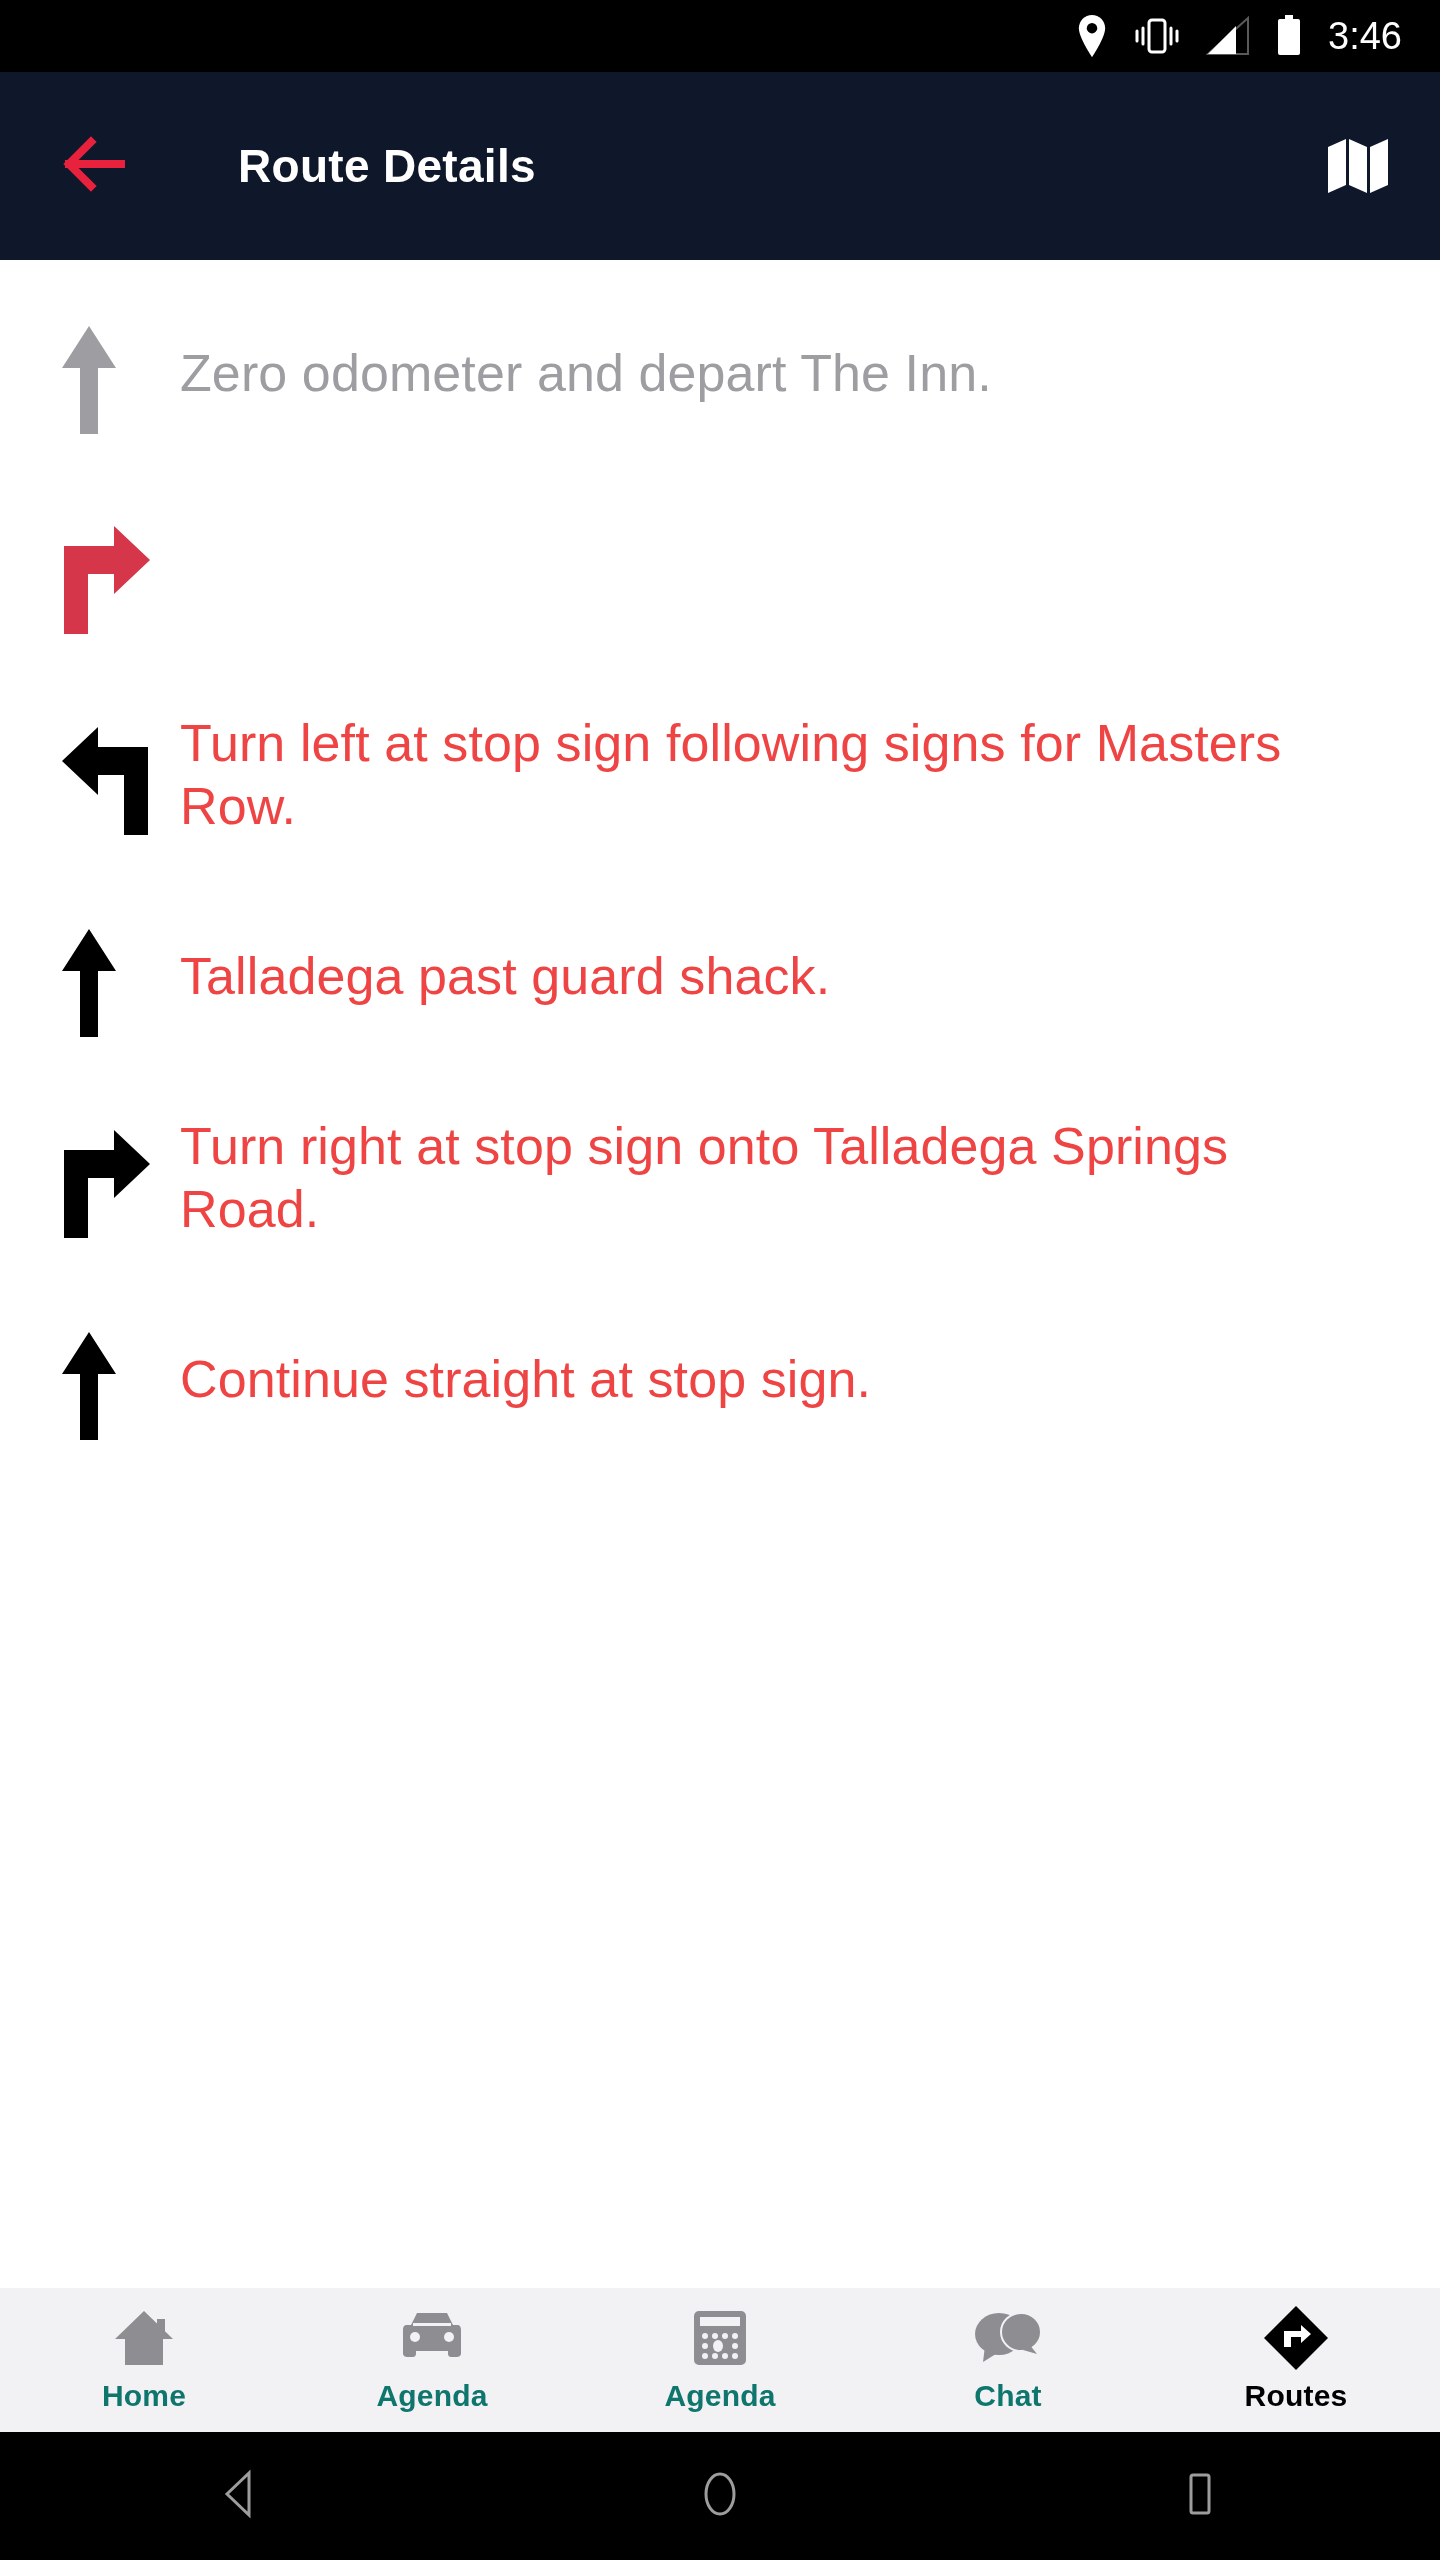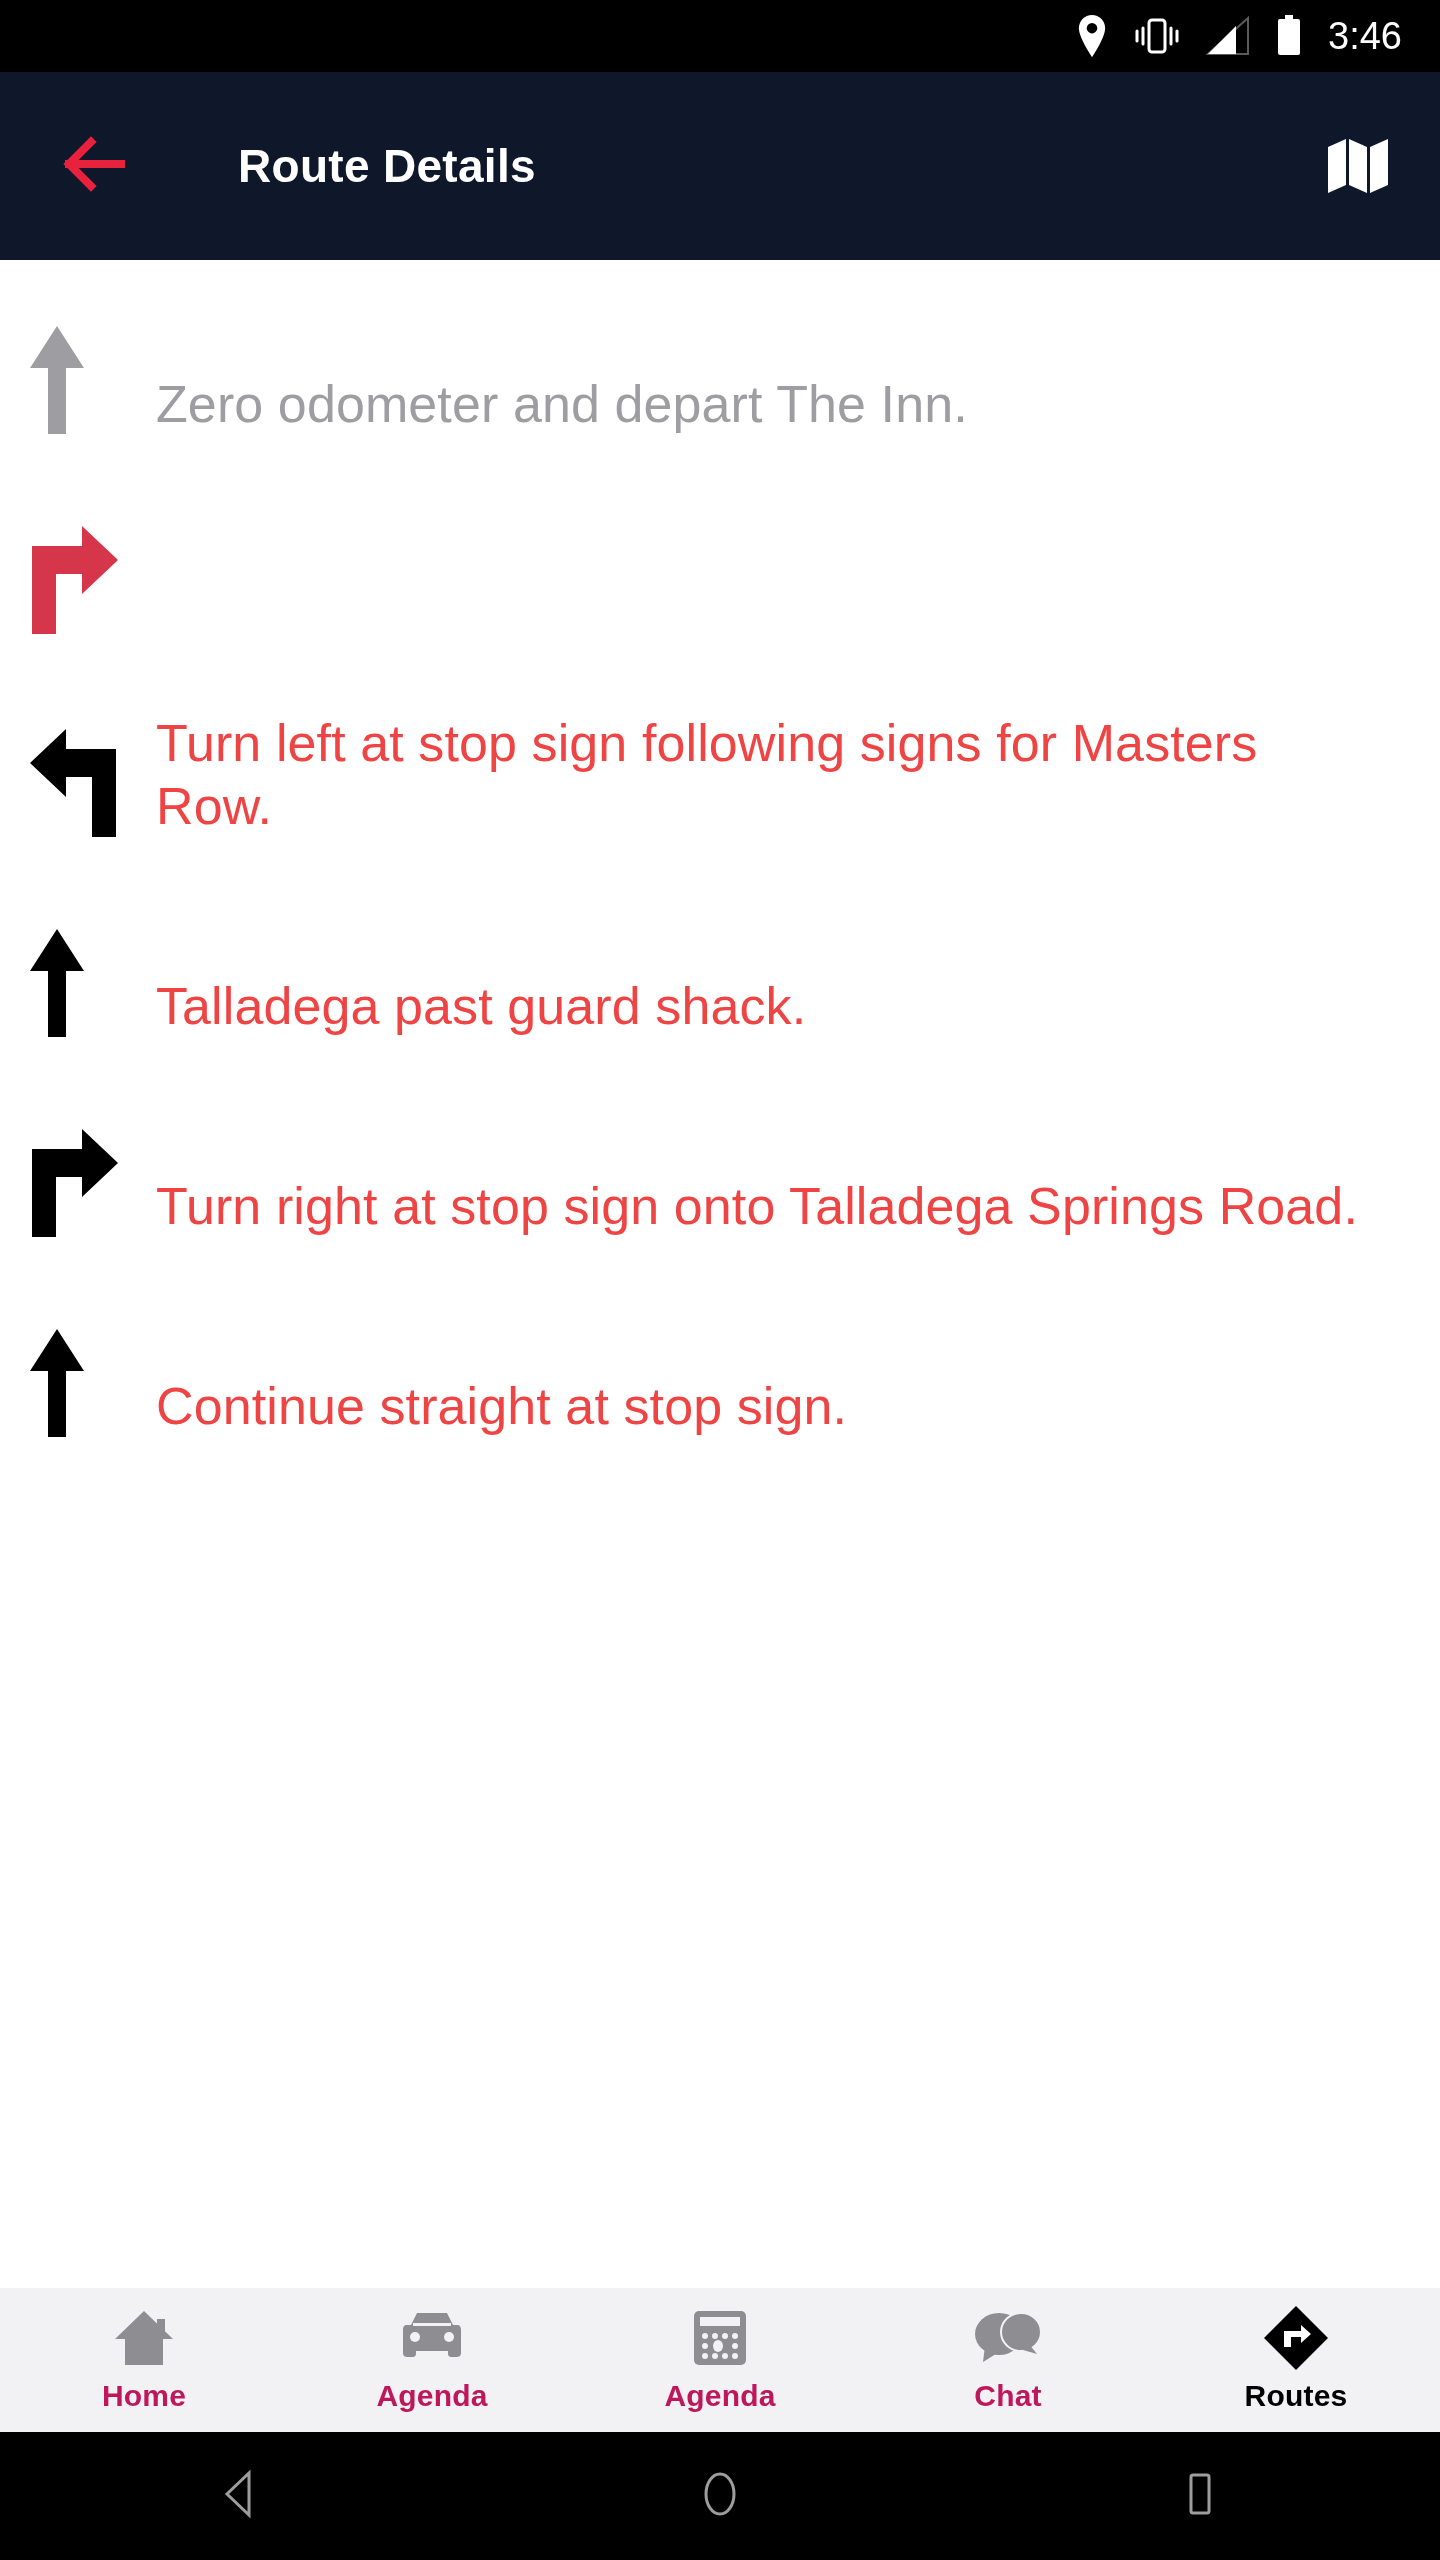--- a/index.html
+++ b/index.html
@@ -45,25 +45,24 @@
   .app-bar-spacer { flex:1 1 auto; }
   .map-btn { width:76px; height:76px; display:flex; align-items:center; justify-content:center; cursor:pointer; }
 
   
   .route-list {
     flex:1 1 auto; position:relative;
     background:#ffffff; overflow:hidden;
     padding-top:14px;
   }
   .route-item {
-    display:flex; align-items:flex-end;
-    padding:38px 40px 38px 20px;
+    display:flex; align-items:center;
+    padding:38px 40px 38px 52px;
     min-height:176px;
     background:#ffffff;
-    gap:8px;
   }
   .route-icon {
     width:120px; flex:0 0 120px;
     display:flex; align-items:flex-start; justify-content:flex-start;
     padding-top:12px; padding-left:6px;
   }
   .route-text {
     flex:1 1 auto;
     font-size:52px; line-height:1.22;
     letter-spacing:0.1px;
@@ -83,21 +82,21 @@
   }
   .nav-tab {
     flex:1 1 0; height:100%;
     display:flex; flex-direction:column;
     align-items:center; justify-content:center;
     gap:10px; cursor:pointer;
   }
   .nav-icon { height:62px; display:flex; align-items:center; justify-content:center; }
   .nav-label {
     font-size:30px; font-weight:bold; letter-spacing:0.2px;
-    color:#be185d;
+    color:#0f766e;
   }
   .nav-tab.active .nav-label { color:#000000; }
 
   
   .sys-nav {
     position:absolute; left:0; right:0; bottom:0;
     height:128px; background:#000000;
     display:flex; align-items:center; justify-content:space-around;
     z-index:6;
   }

